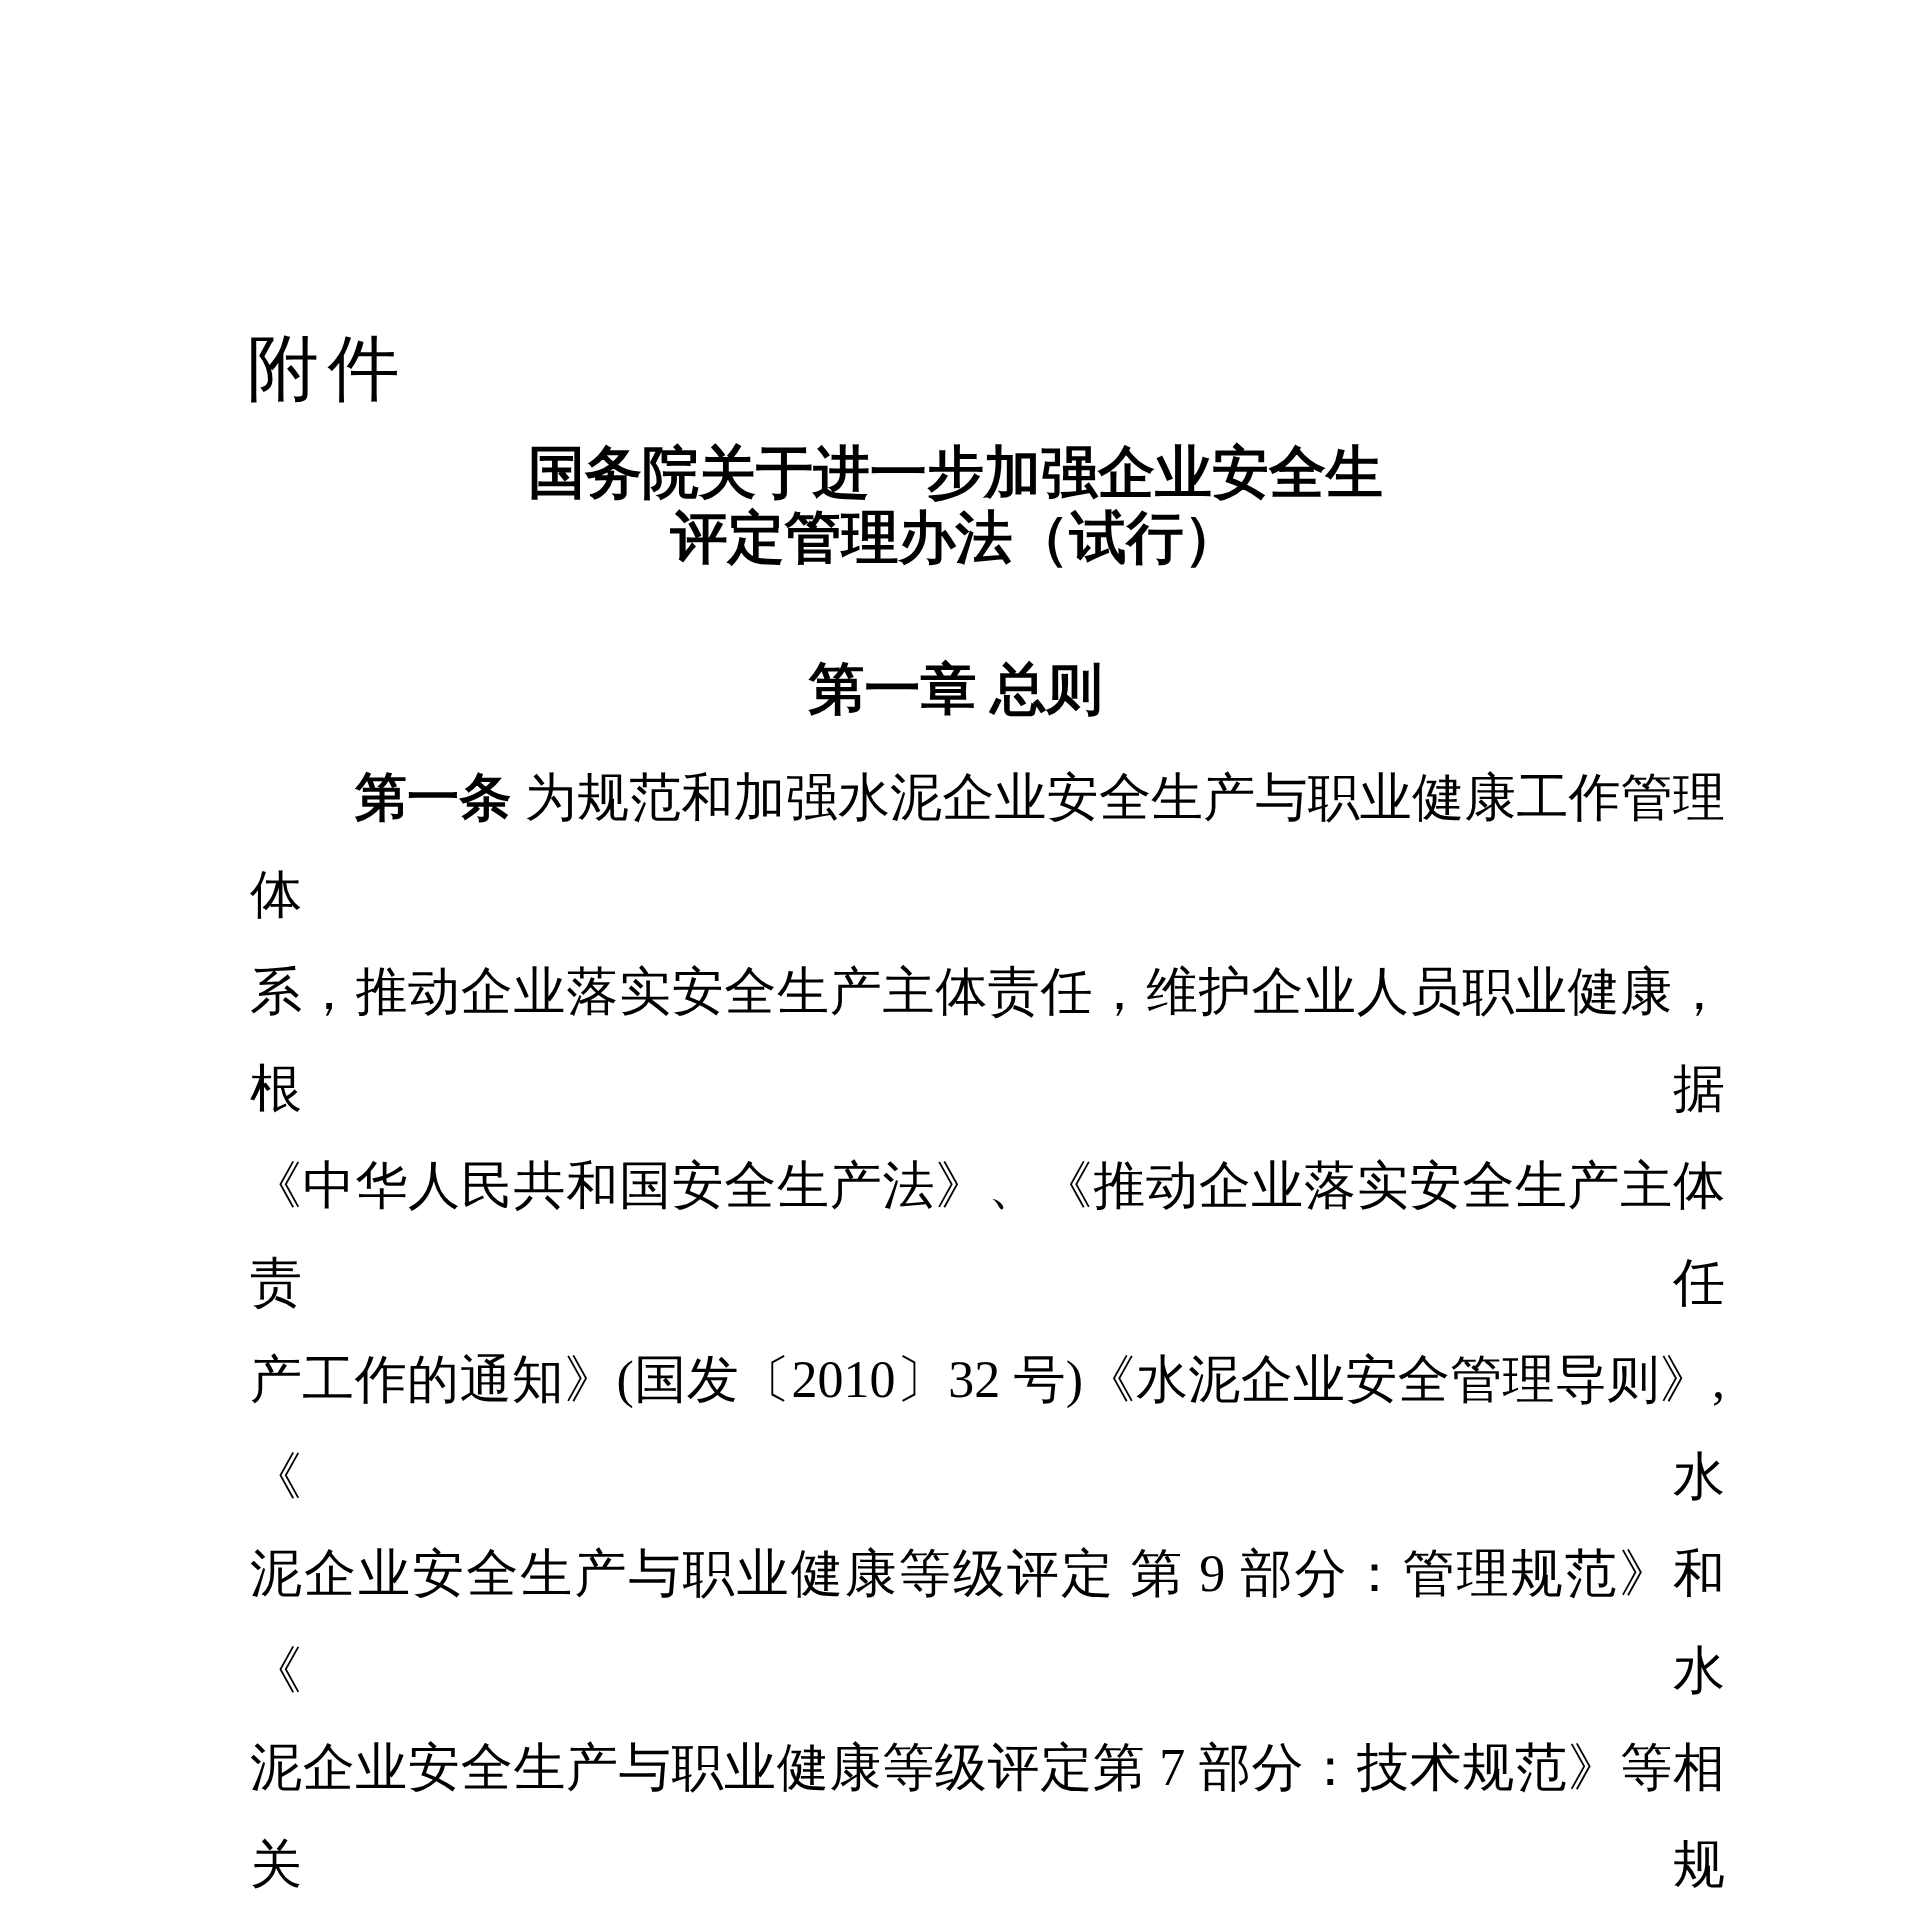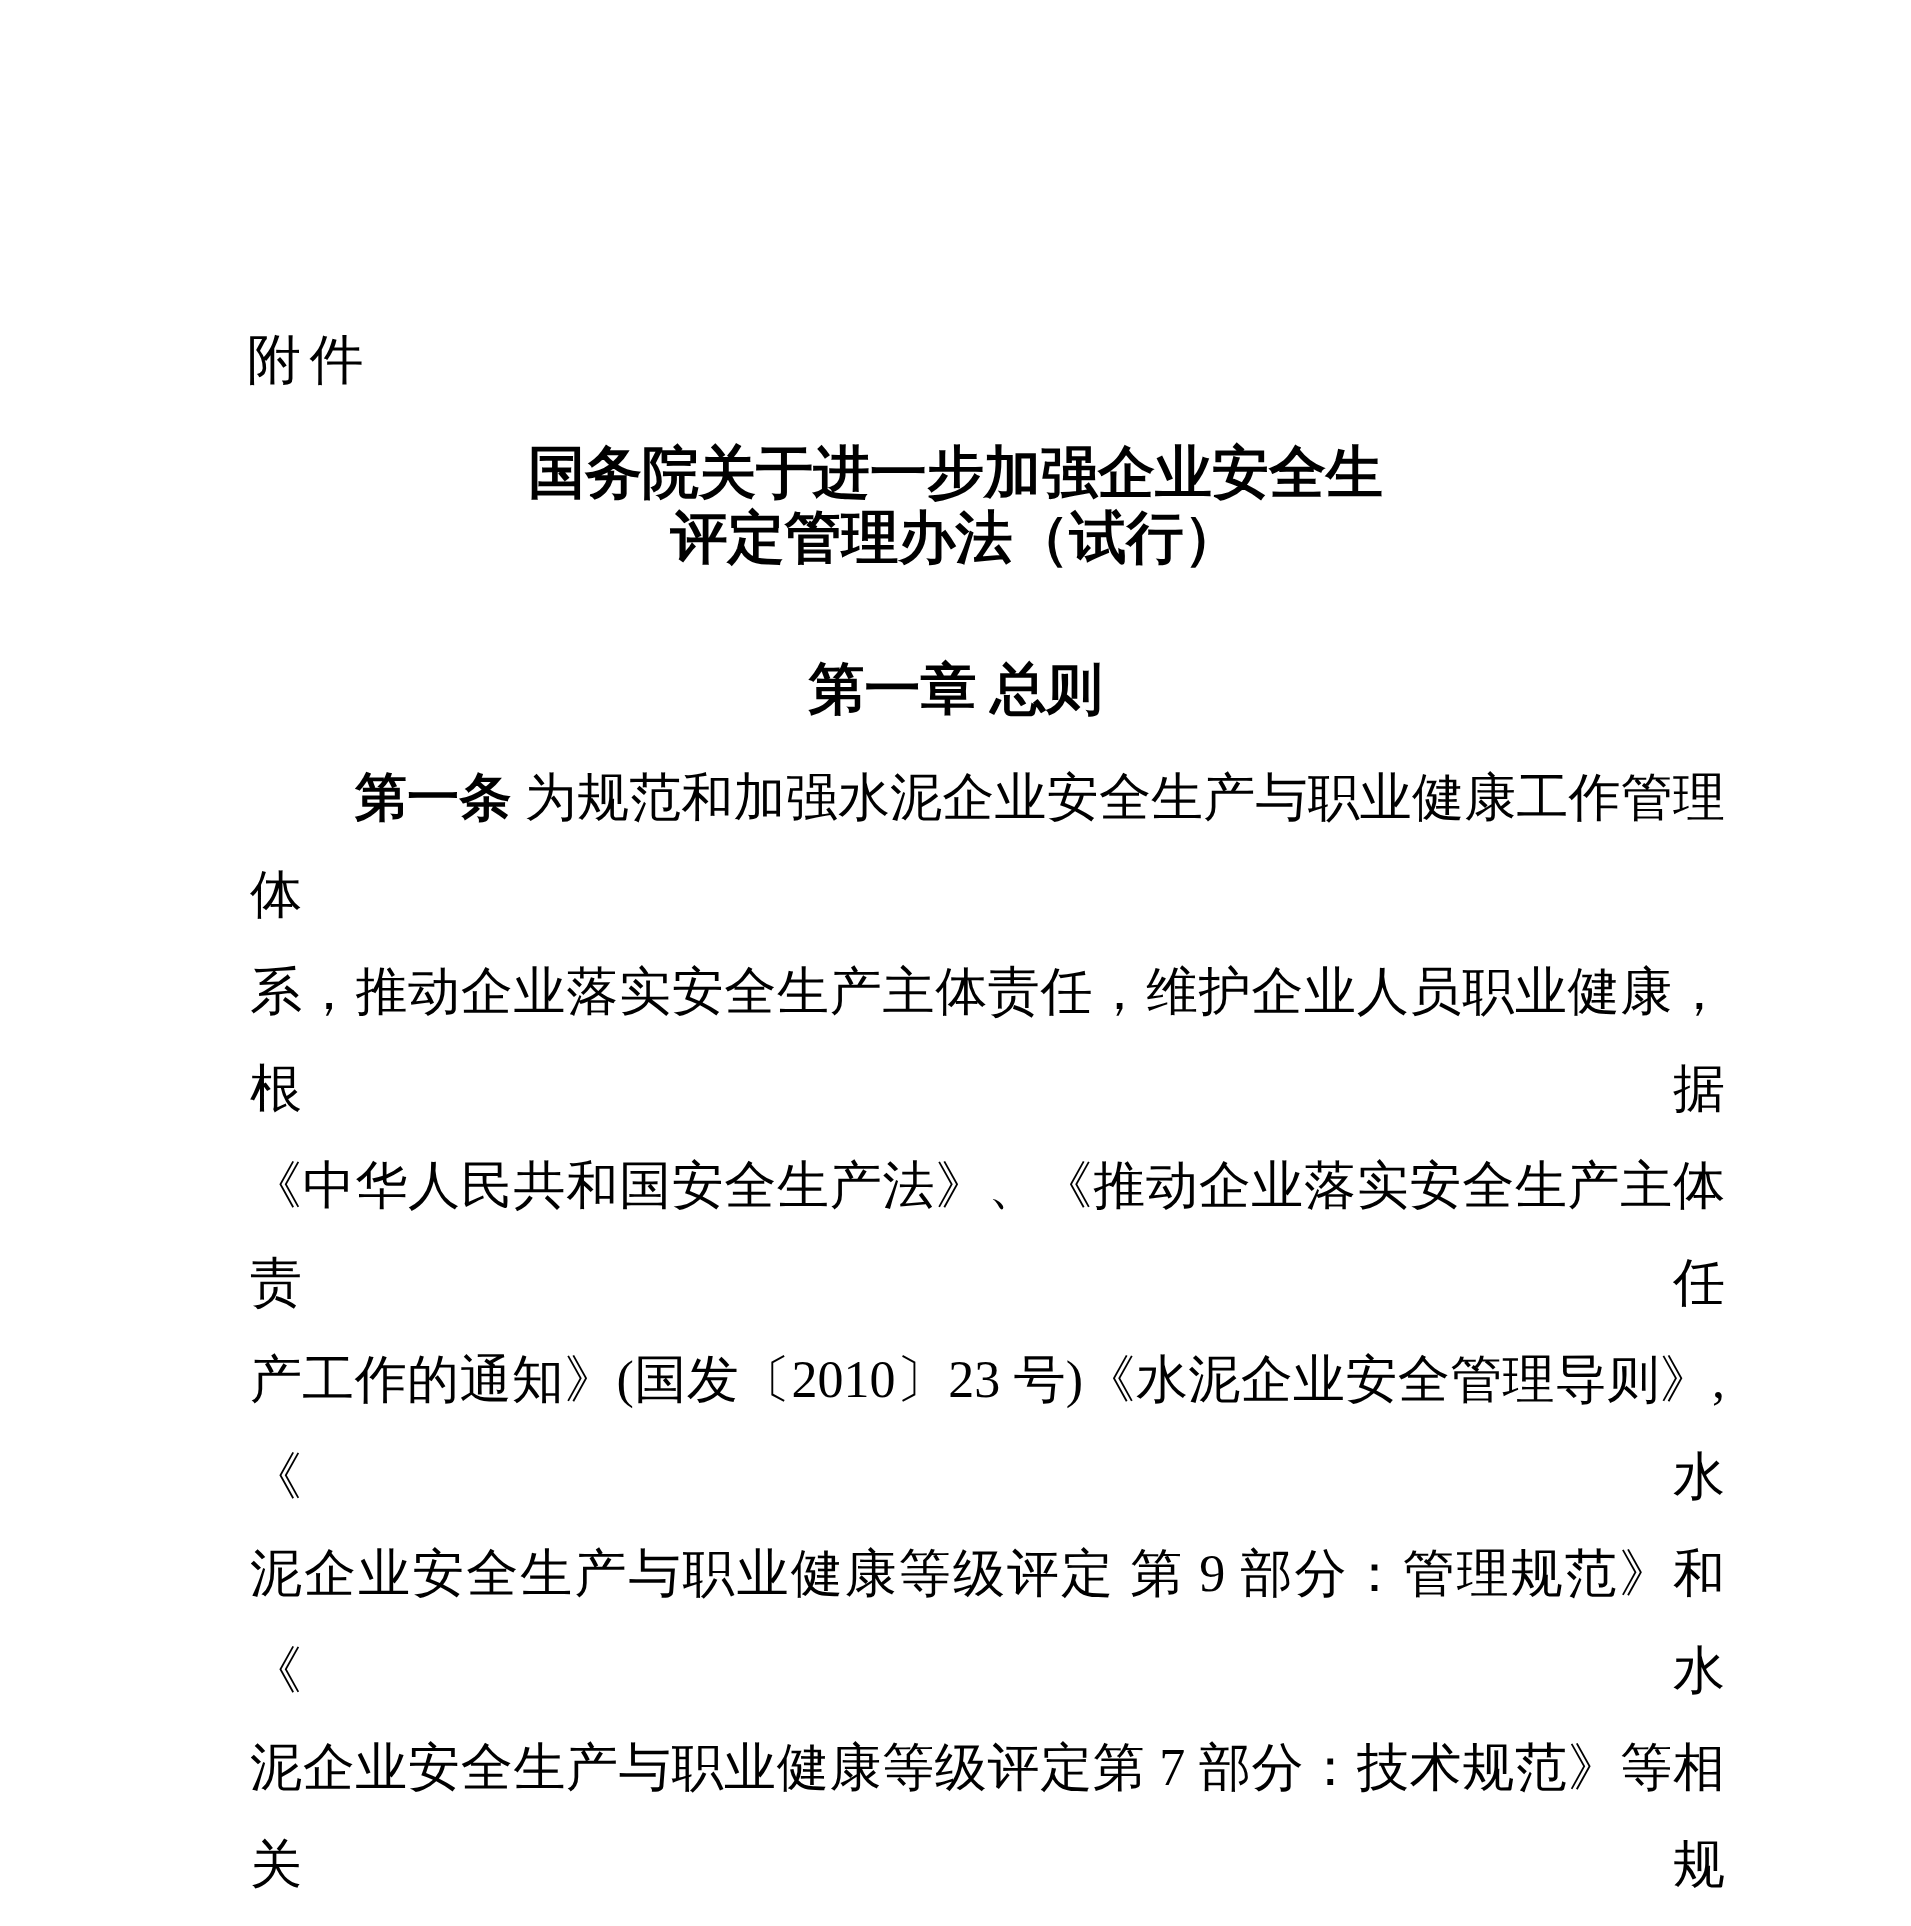--- a/index.html
+++ b/index.html
@@ -12,21 +12,21 @@
     width: 1911px;
     height: 2703px;
     background: #ffffff;
     color: #000000;
     overflow: hidden;
   }
   .attachment {
     position: absolute;
     left: 247px;
     top: 332px;
-    font-size: 54px;
+    font-size: 72px;
     line-height: 1.05;
     letter-spacing: 8.5px;
   }
   .title-line {
     position: absolute;
     left: 0;
     width: 100%;
     text-align: center;
     font-weight: 700;
     font-size: 57px;
@@ -73,21 +73,21 @@
   <div class="title-line l2">评定管理办法（试行）</div>
 
   <div class="chapter-heading">第一章 总则</div>
 
   <div class="body-text">
 
     <div class="paragraph">
       <div class="line indent"><span class="lead">第一条</span><span> 为规范和加强水泥企业安全生产与职业健康工作管理体</span></div>
       <div class="line"><span>系，推动企业落实安全生产主体责任，维护企业人员职业健康，根据</span></div>
       <div class="line"><span>《中华人民共和国安全生产法》、《推动企业落实安全生产主体责任</span></div>
-      <div class="line"><span>产工作的通知》(国发〔2010〕23 号)《水泥企业安全管理导则》,《水</span></div>
+      <div class="line"><span>产工作的通知》(国发〔2010〕32 号)《水泥企业安全管理导则》,《水</span></div>
       <div class="line"><span>泥企业安全生产与职业健康等级评定 第 9 部分：管理规范》和《水</span></div>
       <div class="line"><span>泥企业安全生产与职业健康等级评定第 7 部分：技术规范》等相关规</span></div>
       <div class="line last"></div>
     </div>
 
   </div>
 
 </div>
 
 

